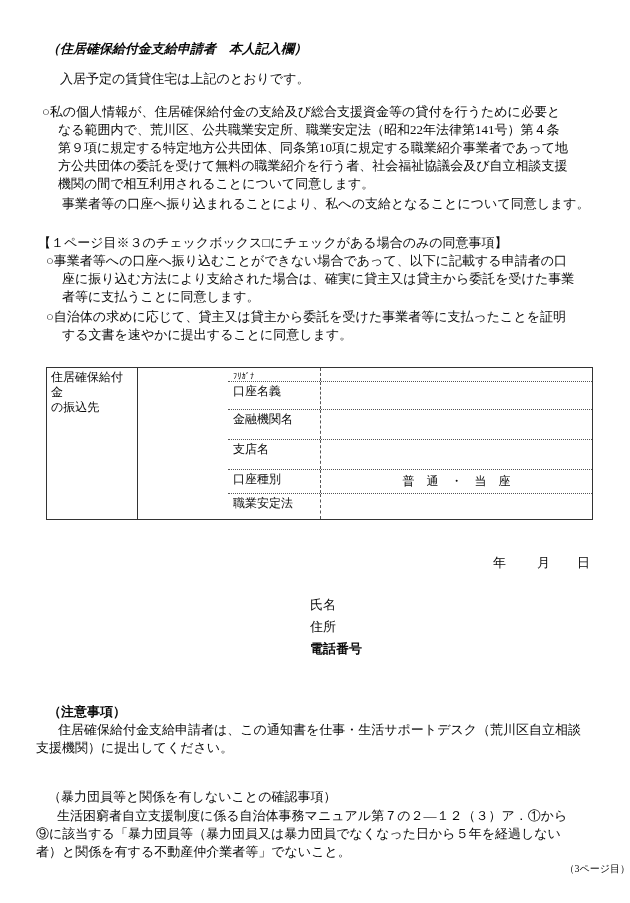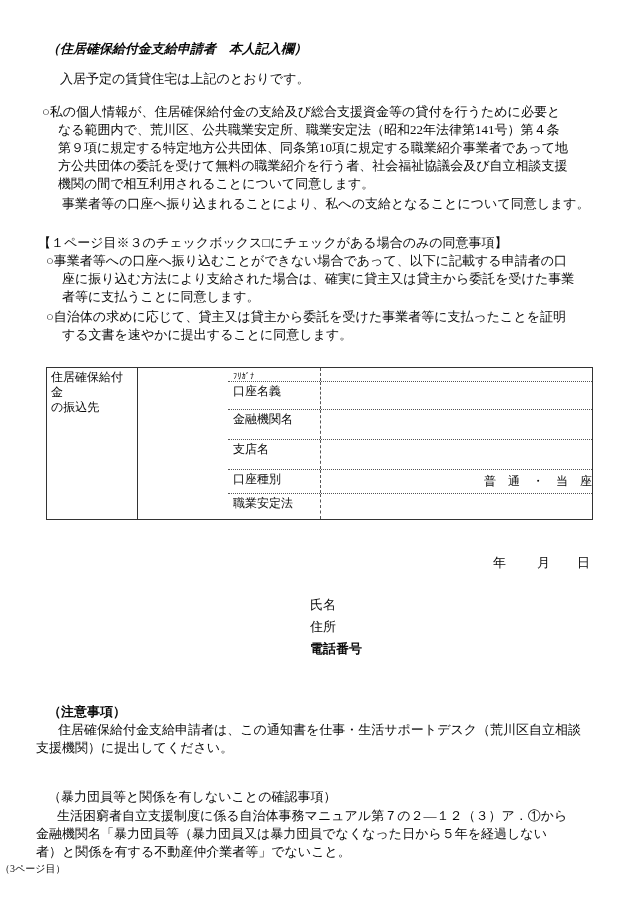--- a/index.html
+++ b/index.html
@@ -24,30 +24,30 @@
   }
   .tbl .cell-col { box-sizing:border-box; position:absolute; top:0; height:100%;
     border-right:1px solid #333; padding:2px 8px 0 4px; line-height:15px; }
   .tbl .c1 { left:0; width:91px; }
   .tbl .c2 { left:91px; width:90px; }
   .tbl .rows { position:absolute; left:181px; top:0; right:0; bottom:0; display:flex; flex-direction:column; }
   .tbl .row { display:flex; box-sizing:border-box; border-bottom:1px dotted #555; }
   .tbl .row:last-child { border-bottom:none; }
   .tbl .lbl { width:93px; box-sizing:border-box; border-right:1px dashed #555;
     padding:2px 0 0 5px; line-height:14px; }
-  .tbl .val { flex:1; text-align:right; padding-top:3px; }
+  .tbl .val { flex:1; text-align:center; padding-top:3px; }
   .tbl .r-furigana { height:14px; } .tbl .r-furigana .lbl { font-size:8.5px; padding-top:1px; }
   .tbl .r-name    { height:28px; }
   .tbl .r-bank    { height:30px; }
   .tbl .r-branch  { height:30px; }
   .tbl .r-type    { height:24px; }
   .tbl .r-number  { height:25px; }
 
   .sig-label { font-size:13px; line-height:18px; white-space:pre; }
-  .footer { width:630px; text-align:left; font-size:10px; }
+  .footer { width:630px; text-align:right; font-size:10px; }
 </style>
 </head>
 <body>
 
 <div class="page">
 
   <div class="abs title" style="left:47px; top:40px;">（住居確保給付金支給申請者　本人記入欄）</div>
 
   <div class="abs ln" style="left:60px; top:70px;">入居予定の賃貸住宅は上記のとおりです。</div>
 
@@ -116,18 +116,18 @@
   <div class="abs sig-label" style="left:310px; top:596px;">氏名</div>
   <div class="abs sig-label" style="left:310px; top:618px;">住所</div>
   <div class="abs sig-label" style="left:310px; top:640px;font-weight:bold;">電話番号</div>
 
   <div class="abs ln bold" style="left:48px; top:703px;">（注意事項）</div>
   <div class="abs ln" style="left:58px; top:721px;">住居確保給付金支給申請者は、この通知書を仕事・生活サポートデスク（荒川区自立相談</div>
   <div class="abs ln" style="left:36px; top:739px;">支援機関）に提出してください。</div>
 
   <div class="abs ln" style="left:48px; top:788px;">（暴力団員等と関係を有しないことの確認事項）</div>
   <div class="abs ln" style="left:57px; top:807px;">生活困窮者自立支援制度に係る自治体事務マニュアル第７の２―１２（３）ア．①から</div>
-  <div class="abs ln" style="left:36px; top:825px;">金融機関名「暴力団員等（暴力団員又は暴力団員でなくなった日から５年を経過しない</div>
+  <div class="abs ln" style="left:36px; top:825px;">⑨に該当する「暴力団員等（暴力団員又は暴力団員でなくなった日から５年を経過しない</div>
   <div class="abs ln" style="left:36px; top:843px;">者）と関係を有する不動産仲介業者等」でないこと。</div>
 
   <div class="abs footer" style="left:0; top:862px;">（3ページ目）</div>
 
 </div>
 
 </body></html>

